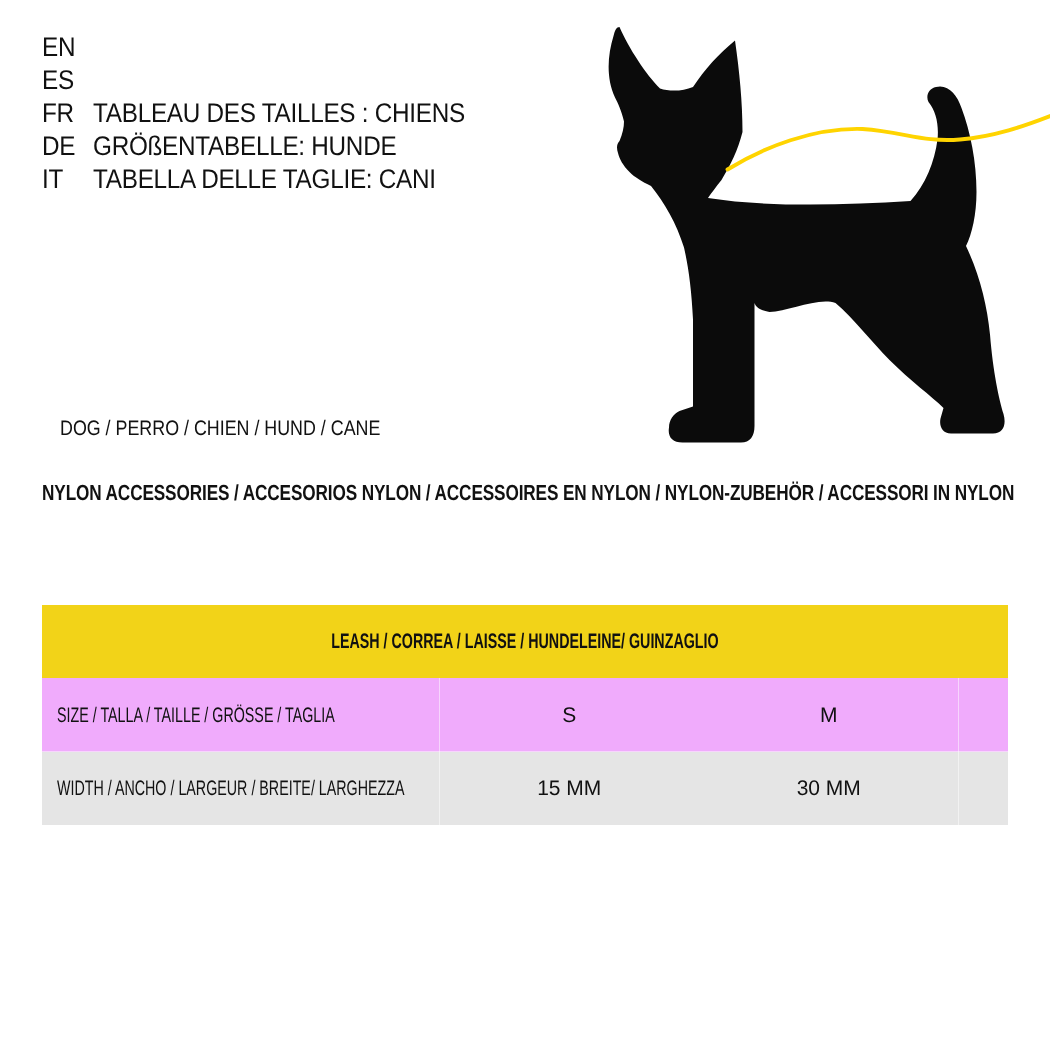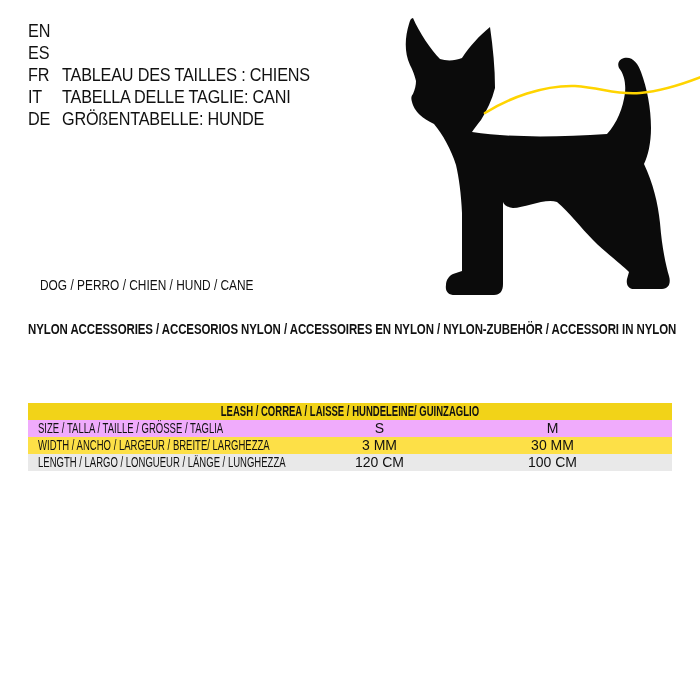--- a/index.html
+++ b/index.html
@@ -19,24 +19,24 @@
 
   
   .dog-svg{position:absolute;left:385px;top:8px;width:315px;height:300px;}
 
   
   .caption{position:absolute;left:40px;top:277px;font-size:14px;line-height:17px;}
   .heading{position:absolute;left:28px;top:321px;font-size:14.5px;line-height:17px;font-weight:bold;letter-spacing:-0.1px;}
 
   
   .size-table{position:absolute;left:28px;top:403px;width:644px;border-collapse:collapse;table-layout:fixed;}
-  .size-table th,.size-table td{height:17px;padding:0;font-size:14px;line-height:17px;vertical-align:middle;overflow:hidden;}
+  .size-table th,.size-table td{height:17px;padding:16px;font-size:14px;line-height:17px;vertical-align:middle;overflow:hidden;}
   .t-head th{background:#f2d318;font-weight:bold;text-align:center;}
   .r0{background:#f0abfc;}
-  .r1{background:#fde047;}
+  .r1{background:#e5e5e5;}
   .r2{background:#e9e9e9;}
   td.lbl{text-align:left;padding-left:10px;}
   td.val{text-align:center;}
 </style>
 </head>
 <body>
 
 <div class="sheet">
 
   <div class="lang-block">
@@ -44,26 +44,26 @@
       <span class="lang-code"><span class="sqz" style="--s:.9">EN</span></span>
     </div>
     <div class="lang-row">
       <span class="lang-code"><span class="sqz" style="--s:.9">ES</span></span>
     </div>
     <div class="lang-row">
       <span class="lang-code"><span class="sqz" style="--s:.9">FR</span></span>
       <span class="lang-label"><span class="sqz" style="--s:.9">TABLEAU DES TAILLES : CHIENS</span></span>
     </div>
     <div class="lang-row">
+      <span class="lang-code"><span class="sqz" style="--s:.9">DE</span></span>
+      <span class="lang-label"><span class="sqz" style="--s:.9">GRÖßENTABELLE: HUNDE</span></span>
+    </div>
+    <div class="lang-row">
       <span class="lang-code"><span class="sqz" style="--s:.9">IT</span></span>
       <span class="lang-label"><span class="sqz" style="--s:.9">TABELLA DELLE TAGLIE: CANI</span></span>
-    </div>
-    <div class="lang-row">
-      <span class="lang-code"><span class="sqz" style="--s:.9">DE</span></span>
-      <span class="lang-label"><span class="sqz" style="--s:.9">GRÖßENTABELLE: HUNDE</span></span>
     </div>
   </div>
 
   <svg class="dog-svg" viewBox="0 0 315 300" aria-hidden="true">
     <path fill="#0b0b0b" d="
       M 28 10
       C 34 24 46 42 55 51
       C 61 53 70 53 77 50
       C 85 38 94 28 105 19
       C 108 40 110 60 110 80
@@ -138,28 +138,20 @@
           <span class="sqz" style="--s:.68">SIZE / TALLA / TAILLE / GRÖSSE / TAGLIA</span>
         </td>
         <td class="val">S</td>
         <td class="val">M</td>
         <td></td>
       </tr>
       <tr class="r1">
         <td class="lbl">
           <span class="sqz" style="--s:.68">WIDTH / ANCHO / LARGEUR / BREITE/ LARGHEZZA</span>
         </td>
-        <td class="val">3 MM</td>
+        <td class="val">15 MM</td>
         <td class="val">30 MM</td>
-        <td></td>
-      </tr>
-      <tr class="r2">
-        <td class="lbl">
-          <span class="sqz" style="--s:.68">LENGTH / LARGO / LONGUEUR / LÄNGE / LUNGHEZZA</span>
-        </td>
-        <td class="val">120 CM</td>
-        <td class="val">100 CM</td>
         <td></td>
       </tr>
     </tbody>
   </table>
 
 </div>
 
 </body></html>

